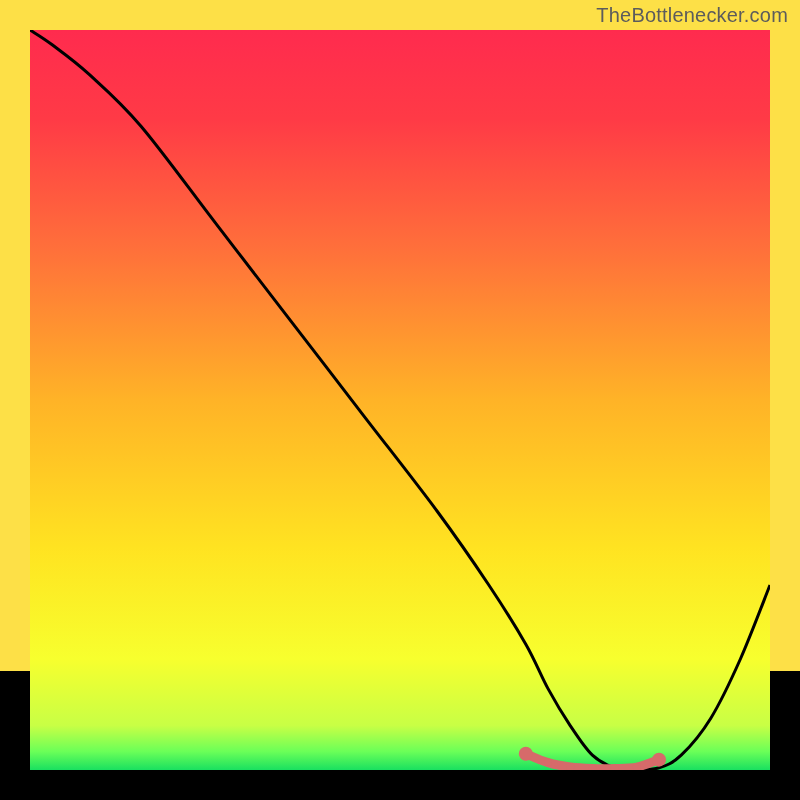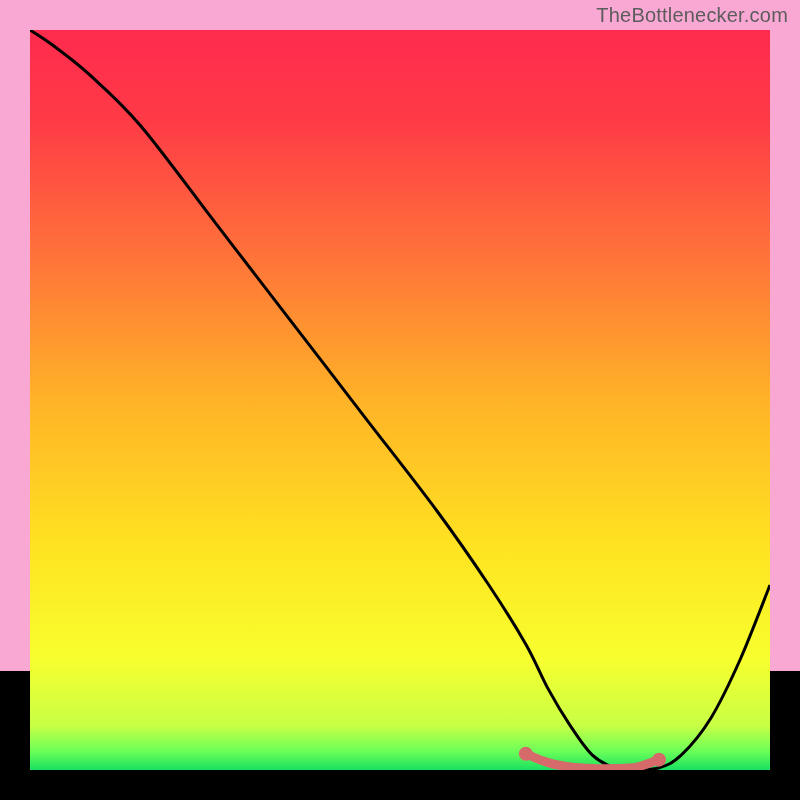--- a/index.html
+++ b/index.html
@@ -10,21 +10,21 @@
     background: #000;
     overflow: hidden;
     font-family: Arial, Helvetica, sans-serif;
   }
   .frame {
     position: absolute;
     left: 0;
     top: 0;
     width: 800px;
     height: 671px;
-    background: #f9a8d4;
+    background: #fde047;
   }
   .attribution {
     position: absolute;
     top: 4px;
     right: 12px;
     color: #5c5c5c;
     font-size: 20px;
     font-weight: 500;
     letter-spacing: 0.2px;
   }

